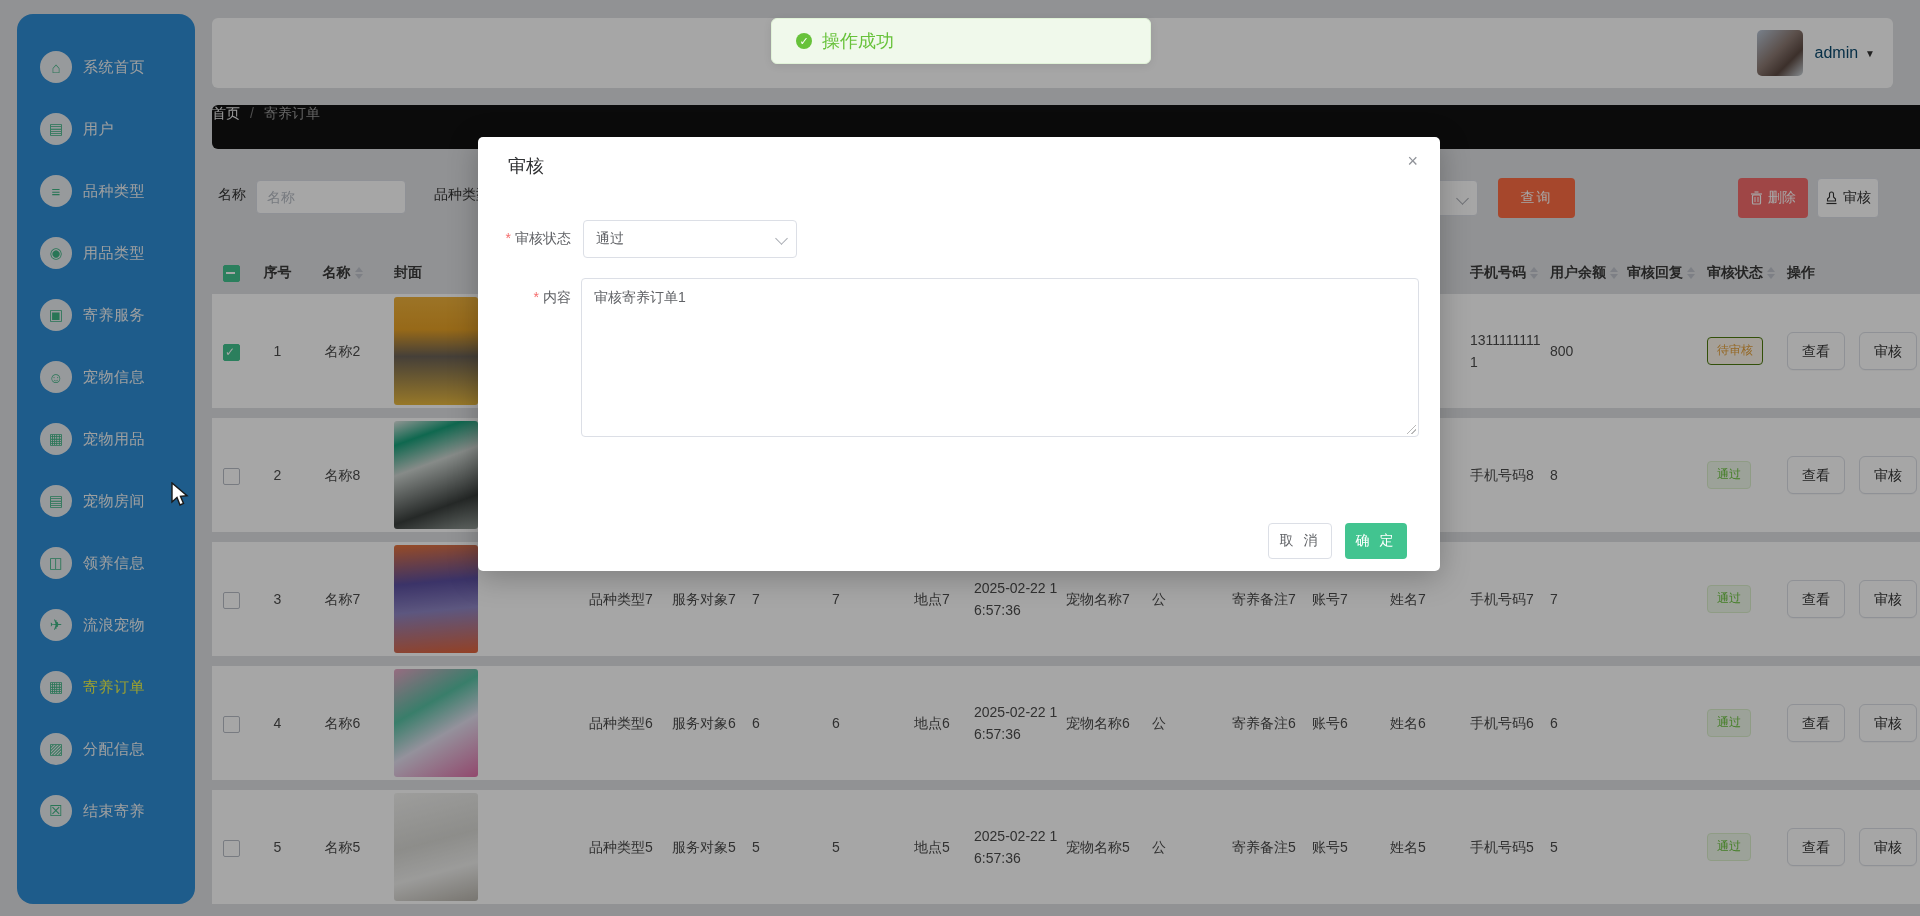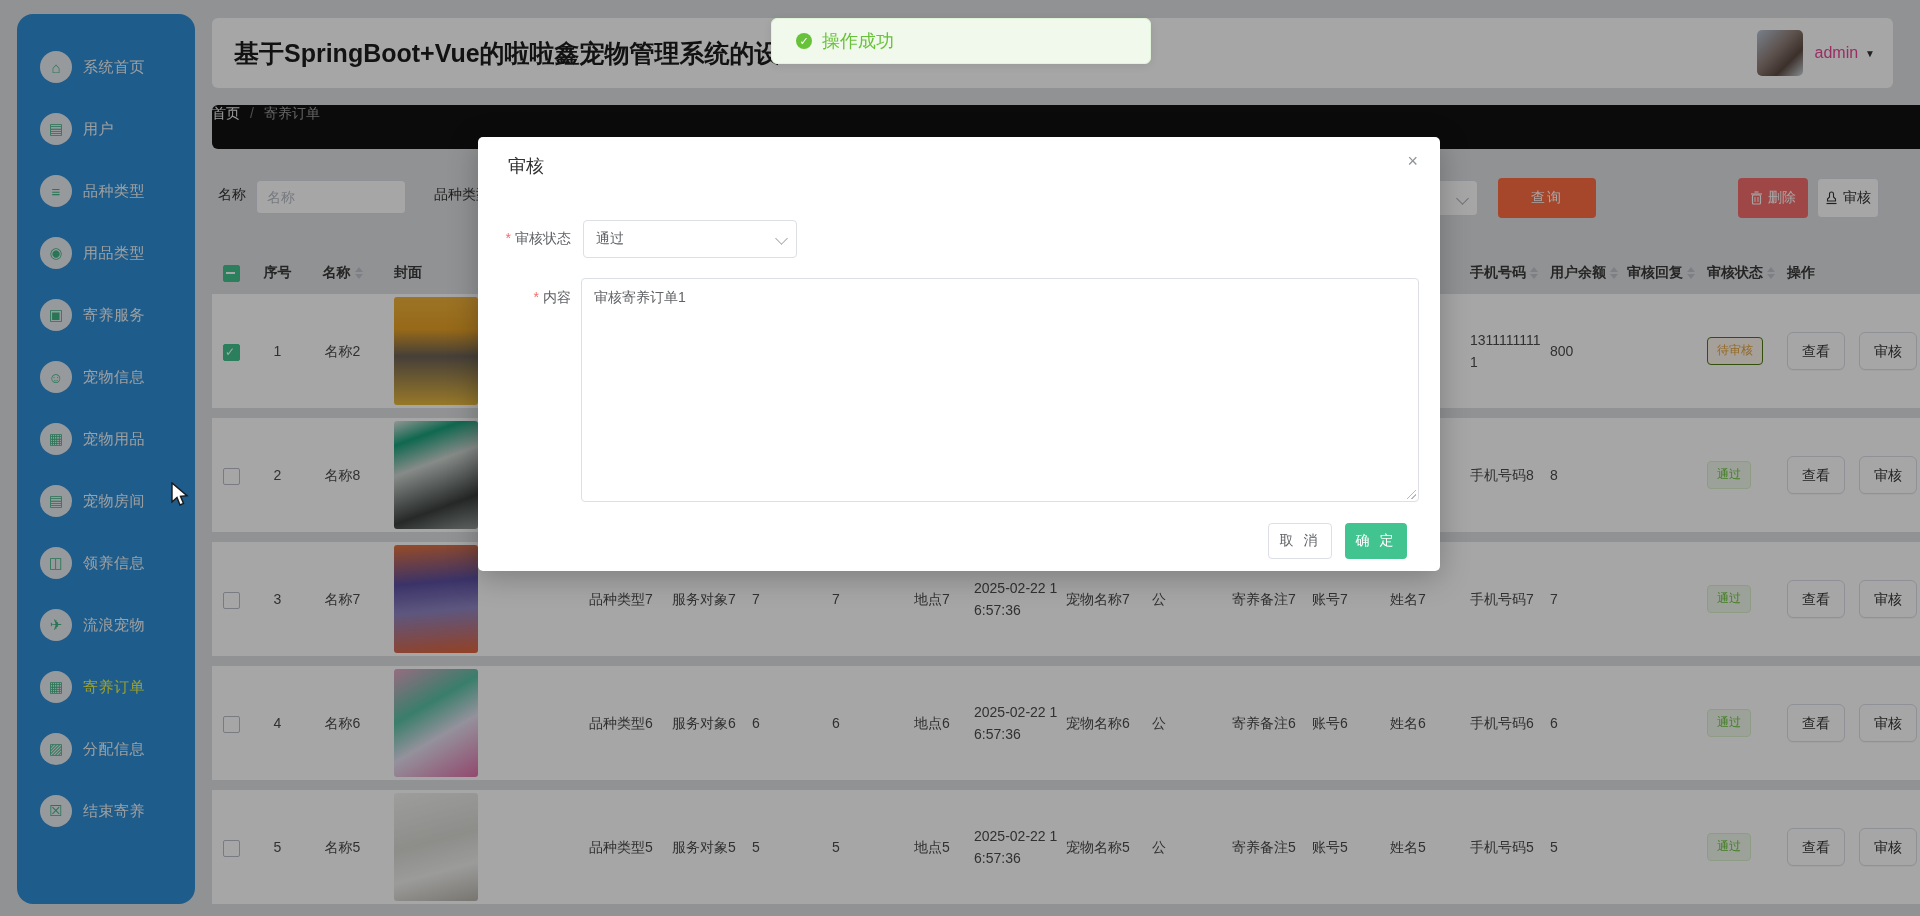--- a/index.html
+++ b/index.html
@@ -17,42 +17,42 @@
   .side-label{margin-left:11px;font-size:15px;color:#f2f4f5;letter-spacing:.5px}
   .side-item.active .side-label{color:#eef54a}
 
   
   .titlebar{left:212px;top:18px;width:1681px;height:70px;background:#fff;border-radius:6px;z-index:1}
   .page-title{position:absolute;left:22px;top:50%;transform:translateY(-50%);
               font-size:25px;font-weight:bold;color:#1d1d1d;white-space:nowrap}
   .userbox{position:absolute;right:18px;top:12px;display:flex;align-items:center;cursor:pointer}
   .avatar{width:46px;height:46px;border-radius:5px;
           background:linear-gradient(135deg,#b9c6d6 0%,#8d7b74 45%,#5d4a43 70%,#cfd8de 100%)}
-  .username{margin-left:12px;font-size:16px;color:#ec4899}
+  .username{margin-left:12px;font-size:16px;color:#0c4a6e}
   .caret{margin-left:7px;font-size:10px;color:#333}
 
   .breadcrumb{left:212px;top:105px;width:1804px;height:44px;background:#111;border-radius:6px;
               z-index:1;display:flex;align-items:flex-start;box-sizing:border-box;font-size:14px}
   .bc-home{color:#f0f0f0;cursor:pointer}
   .bc-sep{color:#777;margin:0 10px}
   .bc-cur{color:#999}
 
   
   .filterbar{left:212px;top:160px;width:1708px;height:80px;z-index:1}
   .f-label{position:absolute;top:26px;font-size:14px;color:#333}
   .f-input{position:absolute;top:20px;height:34px;background:#fff;border:1px solid #dcdfe6;
            border-radius:4px;box-sizing:border-box;font-size:14px;color:#333;padding:0 10px;outline:none}
   .f-input::placeholder{color:#b7bcc4}
   .f-select{position:absolute;top:20px;height:36px;background:#fff;border:1px solid #dcdfe6;
             border-radius:4px;box-sizing:border-box}
   .chev{position:absolute;right:10px;top:13px;width:8px;height:8px;border-right:1.6px solid #a8abb2;
         border-bottom:1.6px solid #a8abb2;transform:rotate(45deg)}
   .btn{position:absolute;top:18px;height:40px;border-radius:4px;font-size:14px;display:flex;
        align-items:center;justify-content:center;cursor:pointer;box-sizing:border-box}
-  .btn-search{left:1286px;width:98px;background:#ff6d44;color:#fff;letter-spacing:2px}
+  .btn-search{left:1286px;width:77px;background:#ff6d44;color:#fff;letter-spacing:2px}
   .btn-del{left:1526px;width:70px;background:#f56c6c;color:#fff;gap:5px}
   .btn-audit{left:1605px;width:62px;background:#fff;border:1px solid #dcdfe6;color:#333;gap:5px}
 
   
   .table-wrap{left:212px;top:252px;width:1731px;z-index:1}
   table{border-collapse:separate;border-spacing:0 10px;table-layout:fixed;width:1731px}
   th{font-size:14px;color:#3a3a3a;font-weight:bold;text-align:left;padding:2px 4px;white-space:nowrap}
   th.c,td.c{text-align:center}
   td{background:#fff;font-size:14px;color:#4c4c4c;padding:2px 4px;vertical-align:middle;
      word-break:break-all;line-height:1.6}
@@ -86,21 +86,21 @@
   
   .modal{left:478px;top:137px;width:962px;height:434px;background:#fff;border-radius:5px;
          z-index:10;box-shadow:0 6px 30px rgba(0,0,0,.25)}
   .modal-title{position:absolute;left:30px;top:17px;font-size:18px;color:#303133}
   .modal-close{position:absolute;right:22px;top:14px;font-size:18px;color:#909399;cursor:pointer}
   .form-label{position:absolute;font-size:14px;color:#606266;white-space:nowrap}
   .req:before{content:"*";color:#f56c6c;margin-right:4px}
   .m-select{position:absolute;left:105px;top:83px;width:214px;height:38px;border:1px solid #dcdfe6;
             border-radius:4px;box-sizing:border-box;cursor:pointer}
   .m-select .val{position:absolute;left:12px;top:9px;font-size:14px;color:#606266}
-  .m-textarea{position:absolute;left:103px;top:141px;width:838px;height:224px;border:1px solid #dcdfe6;
+  .m-textarea{position:absolute;left:103px;top:141px;width:838px;height:159px;border:1px solid #dcdfe6;
               border-radius:4px;box-sizing:border-box;font-size:14px;color:#606266;padding:7px 12px;
               line-height:1.6}
   .resize-grip{position:absolute;right:2px;bottom:2px;width:11px;height:11px;
      background:
        linear-gradient(135deg,transparent 0 55%,#b9b9b9 55% 62%,transparent 62% 76%,#b9b9b9 76% 83%,transparent 83%)}
   .m-btn{position:absolute;top:386px;height:36px;border-radius:4px;font-size:14px;display:flex;
          align-items:center;justify-content:center;cursor:pointer;box-sizing:border-box;letter-spacing:3px}
   .m-cancel{left:790px;width:64px;background:#fff;border:1px solid #dcdfe6;color:#606266}
   .m-ok{left:867px;width:62px;background:#42c490;color:#fff}
 
@@ -166,21 +166,20 @@
     <span class="side-ico">▨</span>
     <span class="side-label">分配信息</span>
   </div>
   <div class="side-item">
     <span class="side-ico">☒</span>
     <span class="side-label">结束寄养</span>
   </div>
 </div>
 
 <div class="abs titlebar">
-  <div class="page-title">基于SpringBoot+Vue的啦啦鑫宠物管理系统的设</div>
   <div class="userbox">
     <div class="avatar"></div>
     <span class="username">admin</span>
     <span class="caret">▼</span>
   </div>
 </div>
 
 <div class="abs breadcrumb">
   <span class="bc-home">首页</span>
   <span class="bc-sep">/</span>

